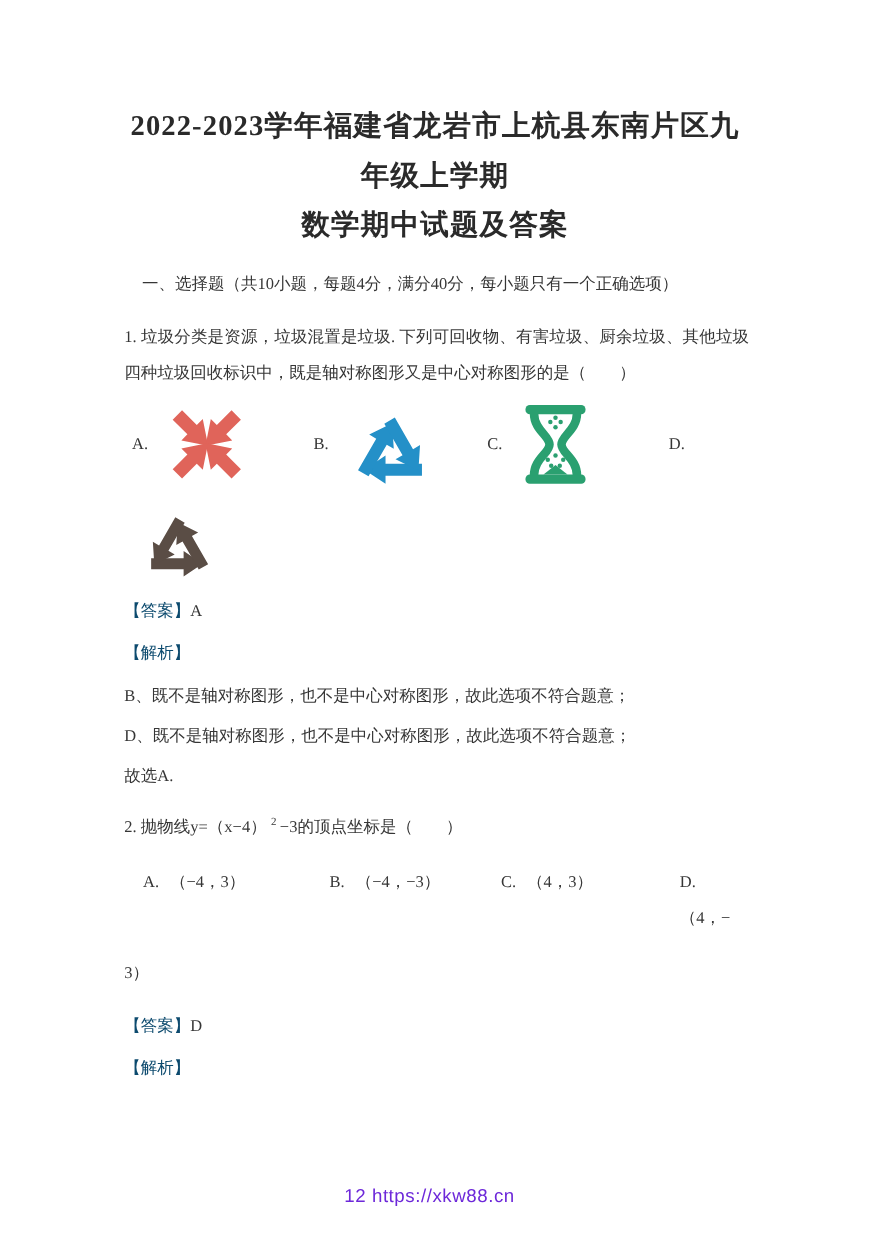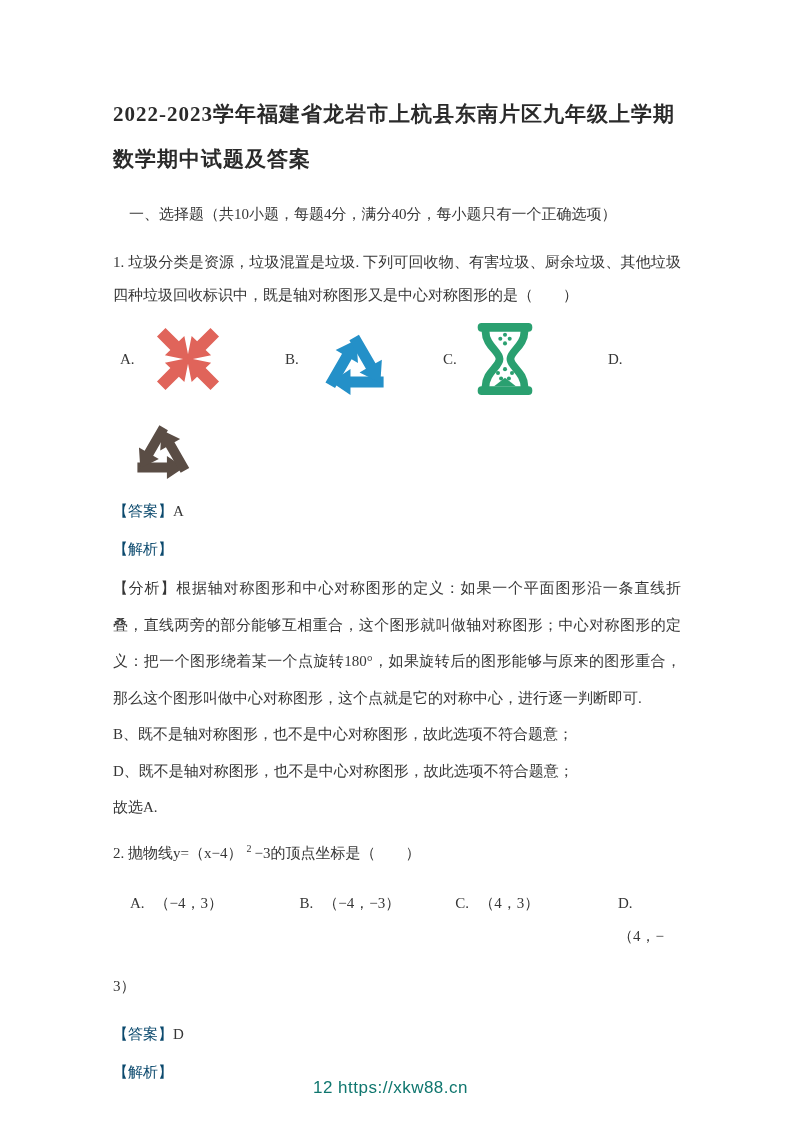--- a/index.html
+++ b/index.html
@@ -1,22 +1,22 @@
 <!DOCTYPE html>
 <html><head>
 <meta charset="utf-8">
 <style>
   html,body { margin:0; padding:0; background:#ffffff; }
   body { font-family:"Liberation Serif","DejaVu Serif",serif; color:#363636; }
   .page {
     width:793px; height:1122px; position:relative; box-sizing:border-box;
     padding:92px 112px 0 113px; background:#ffffff; overflow:hidden;
   }
-  .title { font-size:21px; font-weight:bold; color:#2a2a2a; line-height:45px;
-           letter-spacing:1px; margin:0 3px 4px 0; }
+  .title { font-size:26px; font-weight:bold; color:#2a2a2a; line-height:45px;
+           letter-spacing:1px; margin:0 3px 4px 0;text-align:center; }
   .section-head { font-size:15px; line-height:32px; margin:16px; }
   .para { font-size:15px; line-height:33px; text-align:justify; margin:0; }
   .body-para { font-size:15px; line-height:36.5px; text-align:justify; margin:0; }
   .opts-row { display:flex; align-items:center; margin:2px 0 0 0; height:90px; }
   .opt-cell { display:flex; align-items:center; }
   .opt-cell.a { width:172px; padding-left:7px; box-sizing:border-box; }
   .opt-cell.b { width:158px; }
   .opt-cell.c { width:165px; }
   .opt-cell.d { flex:1; }
   .opt-label { font-size:15px; margin-right:9px; white-space:nowrap; }
@@ -26,21 +26,21 @@
   .jiexi-line { font-size:15px; line-height:30px; margin:8px 0 6px 0; }
   .q2-opts { display:flex; font-size:15px; line-height:33px; margin:17px; }
   .q2-opt.a { width:172px; } .q2-opt.b { width:158px; } .q2-opt.c { width:165px; }
   .q2-opt.d { flex:1; }
   .q2-opt .lbl { margin-right:10px; }
   .wrap-line { font-size:15px; line-height:33px; margin:0; }
   sup.sq { font-size:10px; vertical-align:super; margin:0 3px 0 4px; }
   .footer {
     position:absolute; left:0; right:12px; bottom:24px; text-align:center;
     font-family:"Liberation Sans","DejaVu Sans",sans-serif;
-    font-size:17px; color:#0f766e; letter-spacing:0.5px;
+    font-size:17px; color:#6d28d9; letter-spacing:0.5px;
   }
   svg { display:block; }
 </style>
 </head>
 <body>
 
 <div class="page">
 
   <h1 class="title"><span>2022-2023学年福建省龙岩市上杭县东南片区九年级上学期</span><br><span>数学期中试题及答案</span></h1>
 
@@ -111,21 +111,20 @@
           <path d="M80,69 H44 V61 L23,75 L44,89 V81 H80 Z" transform="rotate(240 50 60)"></path>
         </g>
       </svg>
     </span>
   </div>
 
   <p class="ans-line"><span class="blue">【答案】</span><span>A</span></p>
 
   <p class="jiexi-line blue">【解析】</p>
 
-  <p class="body-para"><span>【分析】</span><span>根据轴对称图形和中心对称图形的定义：如果一个平面图形沿一条直线折叠，直线两旁的部分能够互相重合，这个图形就叫做轴对称图形；中心对称图形的定义：把一个图形绕着某一个点旋转180°，如果旋转后的图形能够与原来的图形重合，那么这个图形叫做中心对称图形，这个点就是它的对称中心，进行逐一判断即可.</span></p>
 
   <p class="body-para">B、既不是轴对称图形，也不是中心对称图形，故此选项不符合题意；</p>
   <p class="body-para">D、既不是轴对称图形，也不是中心对称图形，故此选项不符合题意；</p>
   <p class="body-para">故选A.</p>
 
 
   <p class="para" style="margin-top:6px;"><span>2. 抛物线y=（x−4）</span><sup class="sq">2</sup><span>−3的顶点坐标是（　　）</span></p>
 
   <div class="q2-opts">
     <div class="q2-opt a"><span class="lbl">A.</span><span>（−4，3）</span></div>

